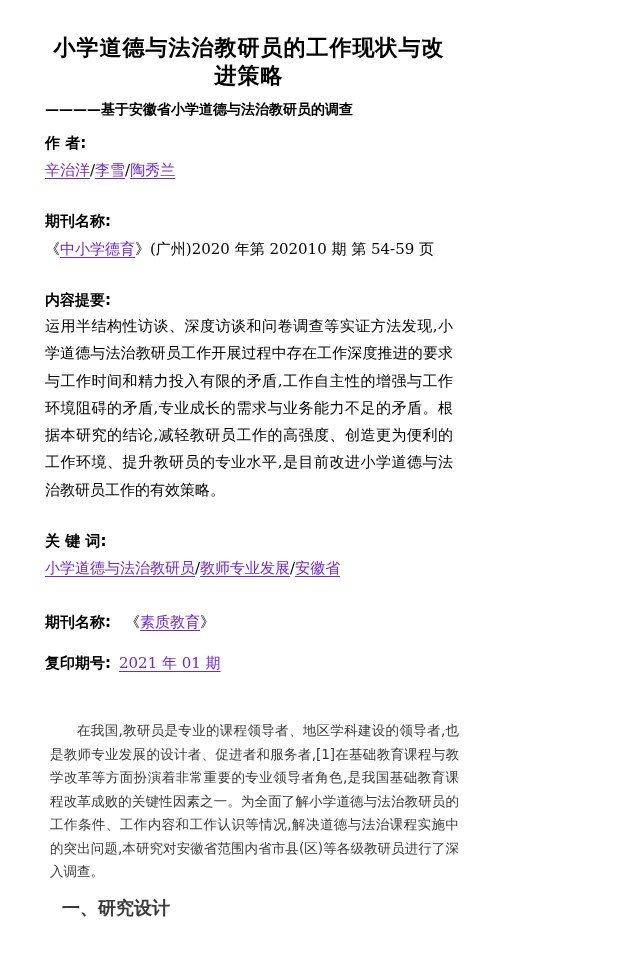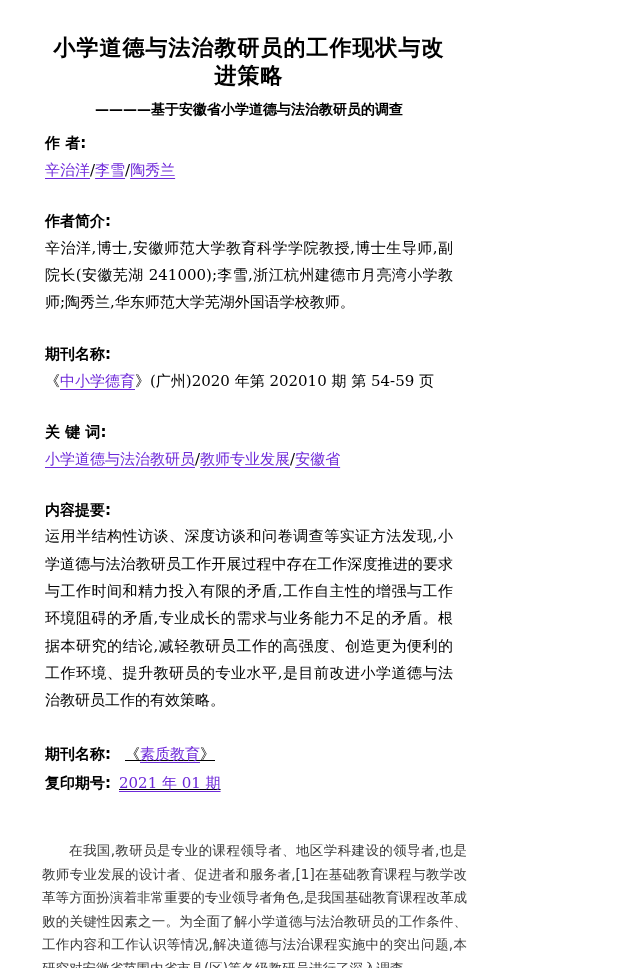--- a/index.html
+++ b/index.html
@@ -27,21 +27,21 @@
     font-weight: bold;
     text-align: center;
     letter-spacing: 1px;
     margin: 0 0 11px 0;
     line-height: 1.25;
   }
   .doc-subtitle {
     font-family: "DejaVu Serif", "Liberation Serif", serif;
     font-size: 14px;
     font-weight: bold;
-    text-align: center;
+    text-align: left;
     margin: 0 0 14px 0;
     line-height: 1.3;
   }
   
   .field-label {
     font-family: "DejaVu Sans", "Liberation Sans", sans-serif;
     font-size: 15px;
     font-weight: bold;
     line-height: 1.55;
   }
@@ -68,42 +68,41 @@
     text-decoration: underline;
     text-underline-offset: 3px;
     cursor: pointer;
   }
   .sep {
     text-decoration: none;
   }
   .inline-field {
     font-size: 15px;
     line-height: 1.9;
-    margin-top: 0;
-    text-decoration: underline;
+    margin-top: 12px;
   }
   .inline-field .field-label {
     display: inline-block;
     margin-right: 14px;
   }
   .inline-field.reprint .field-label {
     margin-right: 8px;
   }
   
   .intro-section {
     margin: 42px -18px 0 -7px;
     font-family: "DejaVu Sans", "Liberation Sans", sans-serif;
     color: #3a3a3a;
   }
   .intro-paragraph {
     font-size: 13.5px;
     line-height: 1.74;
     text-align: justify;
     text-indent: 2em;
-    margin: 4px;
+    margin: 12px;
   }
   .intro-heading {
     font-size: 18px;
     font-weight: bold;
     margin: 8px 0 0 0;
     padding-left: 24px;
   }
 </style>
 </head>
 <body>
@@ -113,42 +112,38 @@
   <h1 class="doc-title">小学道德与法治教研员的工作现状与改进策略</h1>
   <div class="doc-subtitle">————基于安徽省小学道德与法治教研员的调查</div>
 
   <div class="section first">
     <div class="field-label">作 者:</div>
     <div class="value-line">
       <span class="doc-link">辛治洋</span><span class="sep">/</span><span class="doc-link">李雪</span><span class="sep">/</span><span class="doc-link">陶秀兰</span>
     </div>
   </div>
 
-  <div class="section">
-    <div class="field-label">作者简介:</div>
-    <p class="body-text">辛治洋,博士,安徽师范大学教育科学学院教授,博士生导师,副院长(安徽芜湖 241000);李雪,浙江杭州建德市月亮湾小学教师;陶秀兰,华东师范大学芜湖外国语学校教师。</p>
-  </div>
 
   <div class="section">
     <div class="field-label">期刊名称:</div>
     <div class="value-line">
       <span>《</span><span class="doc-link">中小学德育</span><span>》</span><span>(广州)2020 年第 202010 期 第 54-59 页</span>
     </div>
   </div>
 
   <div class="section">
+    <div class="field-label">内容提要:</div>
+    <p class="body-text">运用半结构性访谈、深度访谈和问卷调查等实证方法发现,小学道德与法治教研员工作开展过程中存在工作深度推进的要求与工作时间和精力投入有限的矛盾,工作自主性的增强与工作环境阻碍的矛盾,专业成长的需求与业务能力不足的矛盾。根据本研究的结论,减轻教研员工作的高强度、创造更为便利的工作环境、提升教研员的专业水平,是目前改进小学道德与法治教研员工作的有效策略。</p>
+  </div>
+
+  <div class="section">
     <div class="field-label">关 键 词:</div>
     <div class="value-line">
       <span class="doc-link">小学道德与法治教研员</span><span class="sep">/</span><span class="doc-link">教师专业发展</span><span class="sep">/</span><span class="doc-link">安徽省</span>
     </div>
-  </div>
-
-  <div class="section">
-    <div class="field-label">内容提要:</div>
-    <p class="body-text">运用半结构性访谈、深度访谈和问卷调查等实证方法发现,小学道德与法治教研员工作开展过程中存在工作深度推进的要求与工作时间和精力投入有限的矛盾,工作自主性的增强与工作环境阻碍的矛盾,专业成长的需求与业务能力不足的矛盾。根据本研究的结论,减轻教研员工作的高强度、创造更为便利的工作环境、提升教研员的专业水平,是目前改进小学道德与法治教研员工作的有效策略。</p>
   </div>
 
   <div class="section">
     <div class="inline-field">
       <span class="field-label">期刊名称:</span><span>《</span><span class="doc-link">素质教育</span><span>》</span>
     </div>
     <div class="inline-field reprint">
       <span class="field-label">复印期号:</span><span class="doc-link">2021 年 01 期</span>
     </div>
   </div>

